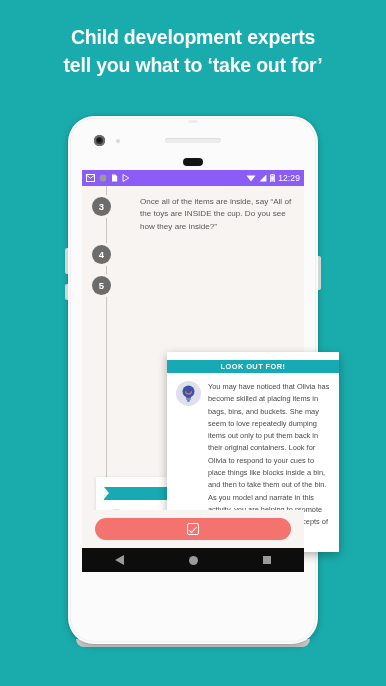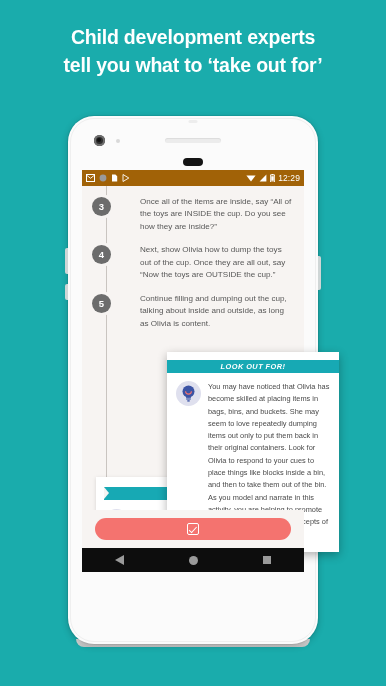--- a/index.html
+++ b/index.html
@@ -102,21 +102,21 @@
     position:absolute;
     left:14px; top:54px;
     width:222px; height:402px;
     background:#F7F4F2;
     overflow:hidden;
   }
 
   
   .statusbar{
     height:16px;
-    background:#a16207;
+    background:#8b5cf6;
     display:flex;
     align-items:center;
     padding:0 4px;
     color:#ffffff;
     font-size:8.5px;
   }
   .sb-left{ display:flex; align-items:center; gap:4px; flex:1; }
   .sb-right{ display:flex; align-items:center; gap:3px; }
   .sb-ico{ display:block; }
   .sb-time{ font-size:8.5px; color:#fff; letter-spacing:0.1px; }
@@ -181,21 +181,20 @@
     width:0; height:0;
     border-left:5px solid #F7F4F2;
     border-top:6.5px solid transparent;
     border-bottom:6.5px solid transparent;
   }
   .ribbon-label{
     color:#ffffff;
     font-size:7.4px;
     font-weight:bold;
     letter-spacing:0.45px;
-    font-style:italic;
   }
   .card-body{
     display:flex;
     padding:9px 9px 9px 8px;
   }
   .bulb-wrap{
     flex:0 0 auto;
     width:25px; height:25px;
     border-radius:50%;
     background:#dfe0ee;
@@ -339,26 +338,24 @@
     <div class="steps">
       <div class="rail"></div>
 
       <div class="step">
         <div class="step-badge">3</div>
         <div class="step-text">Once all of the items are inside, say “All of the toys are INSIDE the cup. Do you see how they are inside?”</div>
       </div>
 
       <div class="step">
         <div class="step-badge">4</div>
-        <div class="step-text">Next, show Olivia how to dump the toys out of the cup. Once they are all out, say “Now the toys are OUTSIDE the cup.”</div>
       </div>
 
       <div class="step">
         <div class="step-badge">5</div>
-        <div class="step-text">Continue filling and dumping out the cup, talking about inside and outside, as long as Olivia is content.</div>
       </div>
     </div>
 
     <div class="card-under">
       <div class="ribbon under">
         <div class="ribbon-notch"></div>
         <span class="ribbon-label">LOOK OUT FOR!</span>
       </div>
       <div class="card-body">
         <div class="bulb-wrap">

